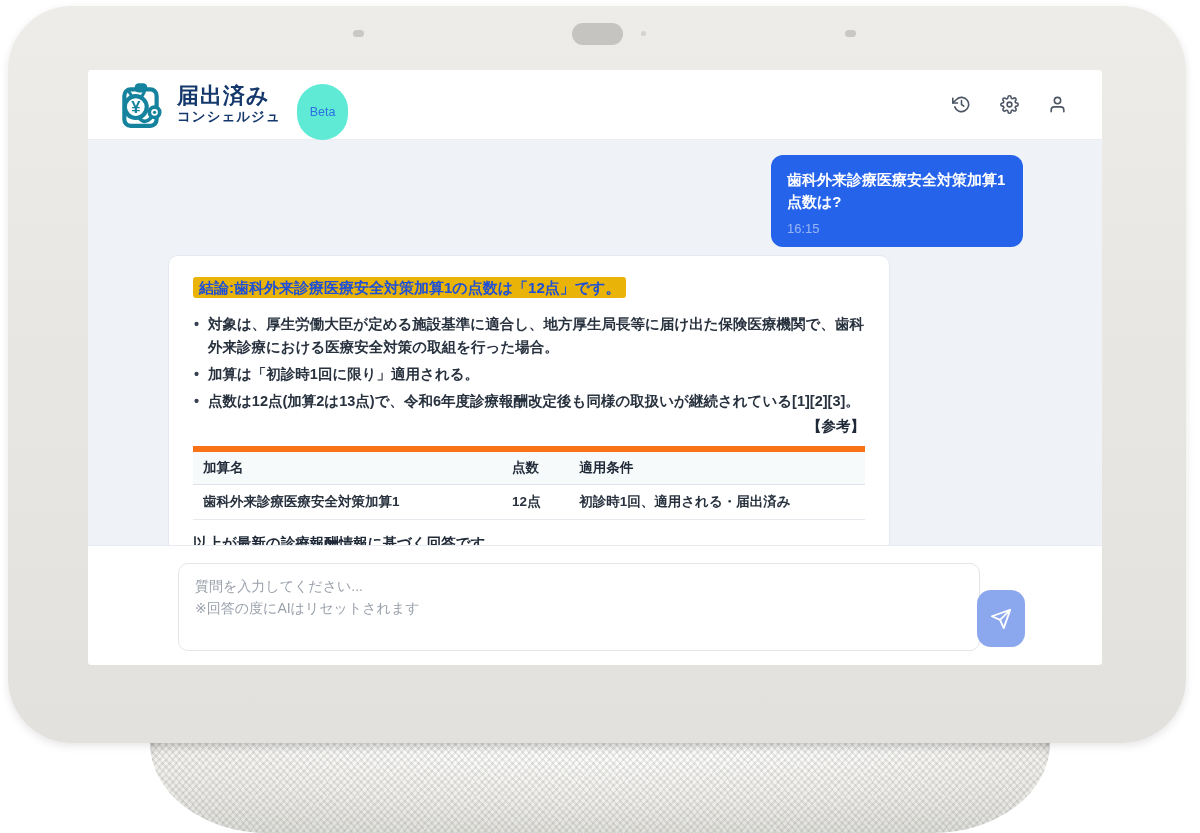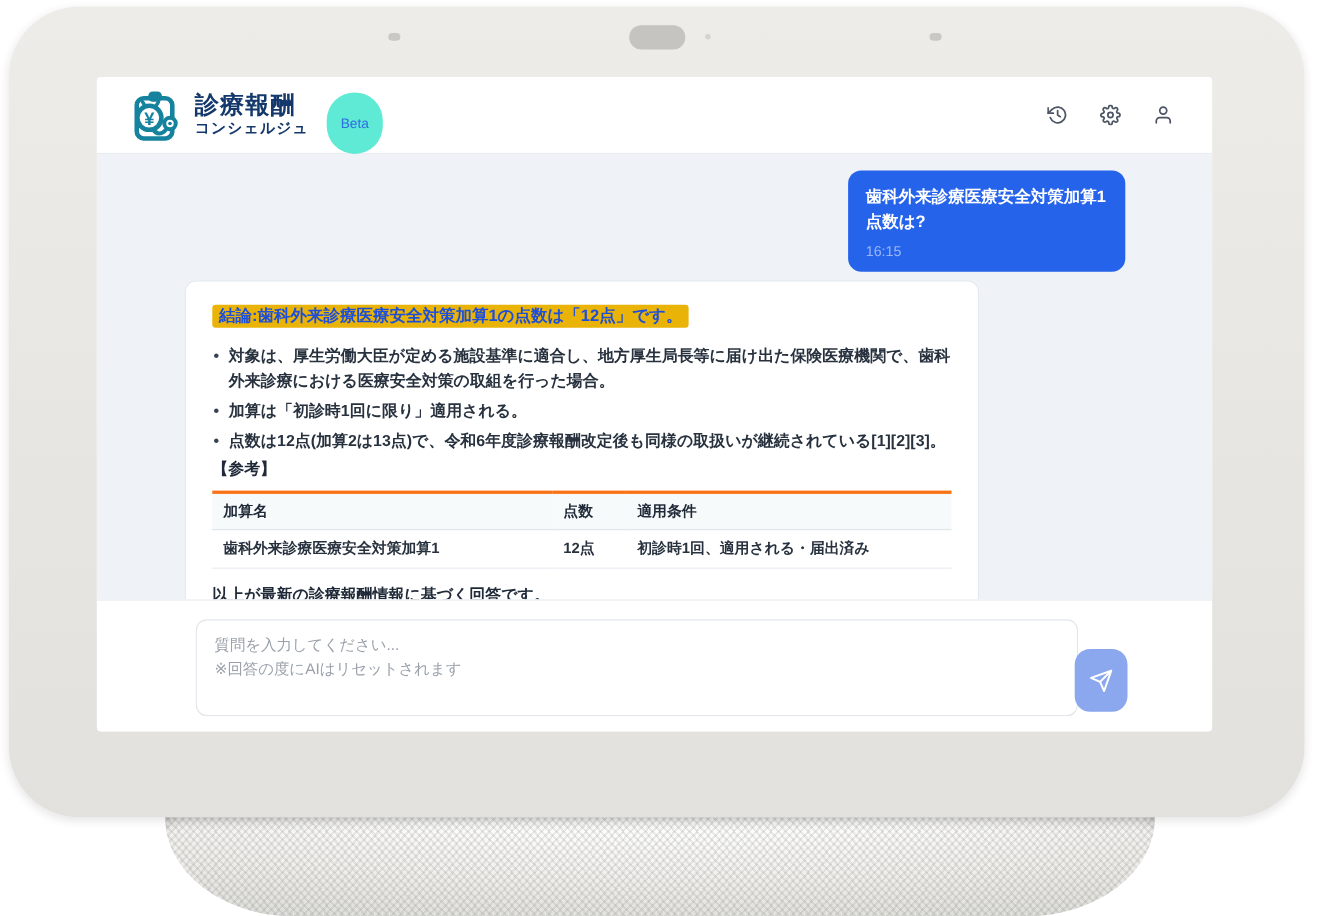--- a/index.html
+++ b/index.html
@@ -59,23 +59,23 @@
 
   .ai-card {
     position:absolute; left:80px; top:115px; width:722px; height:320px;
     background:#ffffff; border:1px solid #e4e9ef; border-radius:10px;
     padding:20px 24px;
   }
   .headline { display:inline; font-size:15px; font-weight:700; color:#1d4fd8; background:#eab308; padding:2px 6px; border-radius:3px; line-height:1.6; }
   .bullets { list-style:none; margin-top:13px; }
   .bullets li { position:relative; padding-left:15px; font-size:14.5px; font-weight:600; color:#28323f; line-height:1.58; margin-bottom:4px; }
   .bullets li::before { content:"•"; position:absolute; left:1px; top:0; color:#374151; }
-  .ref-label { margin-top:0; font-size:14.5px; font-weight:700; color:#1f2937; }
+  .ref-label { margin-top:0; font-size:14.5px; font-weight:700; color:#1f2937;text-align:right; }
   .ref-table { width:100%; border-collapse:collapse; margin-top:10px; font-size:13.5px; }
-  .ref-table th { background:#f6fafb; border-top:3px solid #f97316; border-bottom:1px solid #dde3e8; text-align:left; padding:7px 10px; font-weight:700; color:#1f2937; }
+  .ref-table th { background:#f6fafb; border-top:6px solid #f97316; border-bottom:1px solid #dde3e8; text-align:left; padding:7px 10px; font-weight:700; color:#1f2937; }
   .ref-table td { padding:8px 10px; border-bottom:1px solid #e6eaef; color:#28323f; font-weight:600; }
   .col-name { width:46%; } .col-points { width:10%; } .col-cond { width:44%; }
   .closing { margin-top:14px; font-size:14.5px; font-weight:700; color:#1f2937; }
 
   
   .composer { height:120px; flex:none; background:#fff; border-top:1px solid #e8ebef; position:relative; }
   .message-input {
     position:absolute; left:90px; top:17px; width:802px; height:88px;
     border:1px solid #e2e6eb; border-radius:10px; background:#fff;
     padding:12px 16px; font-size:14px; line-height:1.55; color:#374151;
@@ -110,21 +110,21 @@
           <rect x="8" y="9" width="31" height="35" rx="6" stroke="#15839e" stroke-width="4"></rect>
           <rect x="18" y="3" width="12" height="9" rx="4" fill="#15839e"></rect>
           <path d="M13 12 L16 17 M27 12 L24 17" stroke="#15839e" stroke-width="3" stroke-linecap="round"></path>
           <circle cx="19" cy="26" r="10.5" fill="#ffffff" stroke="#15839e" stroke-width="4"></circle>
           <text x="19" y="32" font-size="16" font-weight="bold" fill="#15839e" text-anchor="middle">¥</text>
           <path d="M22 36 Q27 43 33 37" stroke="#15839e" stroke-width="3.5" fill="none" stroke-linecap="round"></path>
           <circle cx="37" cy="31" r="5" fill="#ffffff" stroke="#15839e" stroke-width="3.5"></circle>
           <circle cx="37" cy="31" r="1.6" fill="#15839e"></circle>
         </svg>
         <div class="logo-text">
-          <div class="logo-title">診療報酬</div>
+          <div class="logo-title">届出済み</div>
           <div class="logo-subtitle">コンシェルジュ</div>
         </div>
         <span class="beta-badge">Beta</span>
         <div class="header-spacer"></div>
         <button class="icon-btn">
           <svg viewBox="0 0 24 24" fill="none" stroke="currentColor" stroke-width="2" stroke-linecap="round" stroke-linejoin="round">
             <path d="M1 4v6h6"></path>
               <path d="M3.51 15a9 9 0 1 0 2.13-9.36L1 10"></path>
               <polyline points="12 7 12 12 15 14"></polyline>
           </svg>

